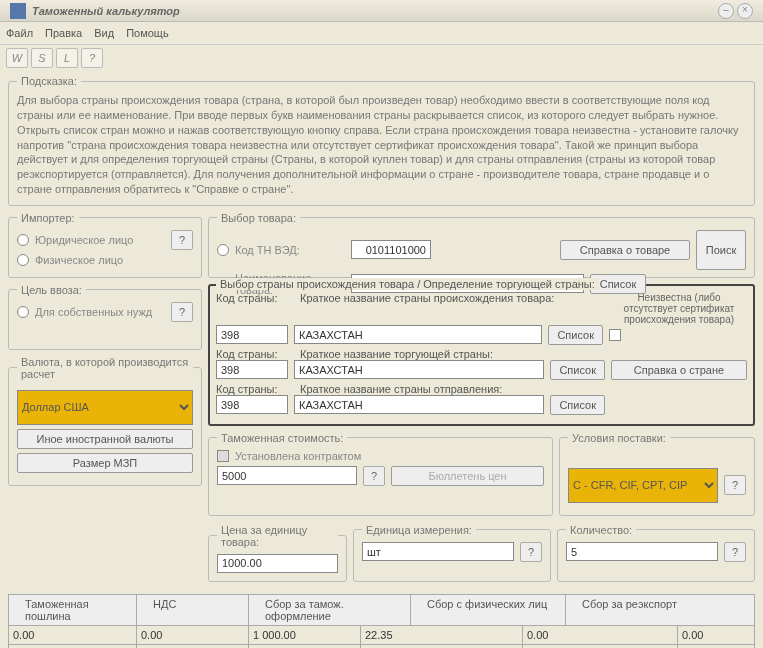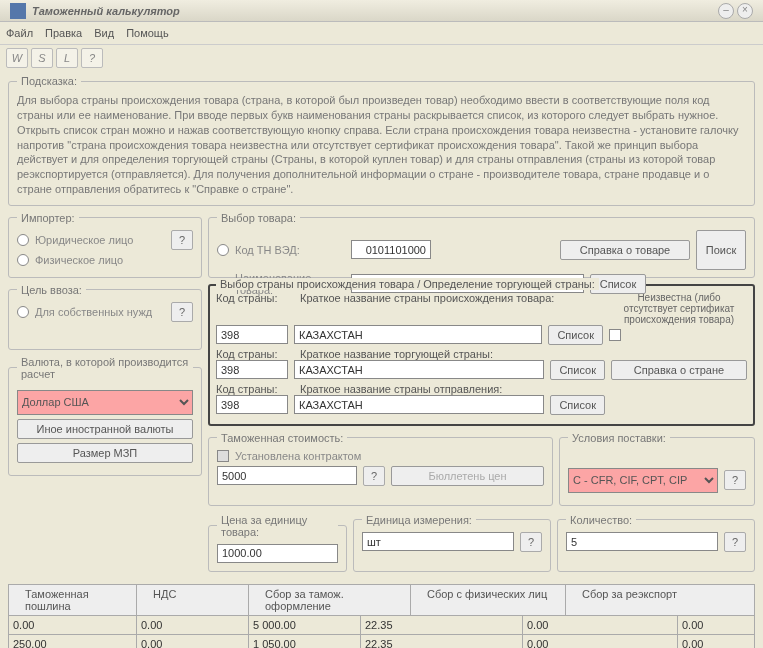--- a/index.html
+++ b/index.html
@@ -13,21 +13,21 @@
 .tb-btn{width:22px;height:20px;border:1px solid #bbb;background:#f4f2e8;text-align:center;line-height:18px;font-style:italic;color:#888;border-radius:2px}
 .content{padding:4px 8px}
 fieldset{border:1px solid #bbb;border-radius:3px;margin-bottom:6px;padding:6px 8px 8px;position:relative}
 legend{padding:0 4px;color:#777;font-size:11px}
 .hint-text{color:#777;line-height:1.35}
 .row{display:flex;align-items:center;gap:6px;margin-bottom:4px}
 .radio{width:12px;height:12px;border:1px solid #888;border-radius:6px;background:#fff;display:inline-block;flex:none}
 .lbl{color:#888}
 .q-btn{width:22px;height:20px;border:1px solid #aaa;background:#eee;text-align:center;line-height:18px;color:#666;border-radius:2px}
 input[type=text]{height:19px;border:1px solid #888;background:#fff;padding:1px 4px;font-size:11px;color:#333}
-select{height:25px;border:1px solid #888;background:#fca5a5;font-size:11px}
+select{height:35px;border:1px solid #888;background:#eab308;font-size:11px}
 .btn{height:20px;border:1px solid #999;background:#eee;padding:0 8px;font-size:11px;color:#555;border-radius:2px;cursor:default}
 .btn-wide{width:100%}
 .left-col{width:194px;float:left}
 .right-col{margin-left:200px}
 .clear{clear:both}
 .cols2{display:flex;gap:6px}
 .grid-head{display:flex;border:1px solid #aaa;background:#eee}
 .grid-head>div{border-right:1px solid #aaa;padding:3px 16px;color:#555;font-size:11px}
 .grid-body{display:flex;border:1px solid #aaa;border-top:none}
 .grid-body>div{border-right:1px solid #aaa;padding:3px 4px;color:#333;font-size:11px;height:18px}
@@ -220,21 +220,21 @@
 <div class="grid-head" style="margin-top:6px">
   <div class="c1">Таможенная пошлина</div>
   <div class="c3">НДС</div>
   <div class="c4">Сбор за тамож. оформление</div>
   <div class="c5">Сбор с физических лиц</div>
   <div class="c6">Сбор за реэкспорт</div>
 </div>
 <div class="grid-body">
   <div class="c1">0.00</div>
   <div class="c2">0.00</div>
-  <div class="c3">5 000.00</div>
+  <div class="c3">1 000.00</div>
   <div class="c4">22.35</div>
   <div class="c5">0.00</div>
   <div class="c6">0.00</div>
 </div>
 <div class="grid-body">
   <div class="c1 blue">250.00</div>
   <div class="c2 blue">0.00</div>
   <div class="c3 blue">1 050.00</div>
   <div class="c4 blue">22.35</div>
   <div class="c5 blue">0.00</div>

